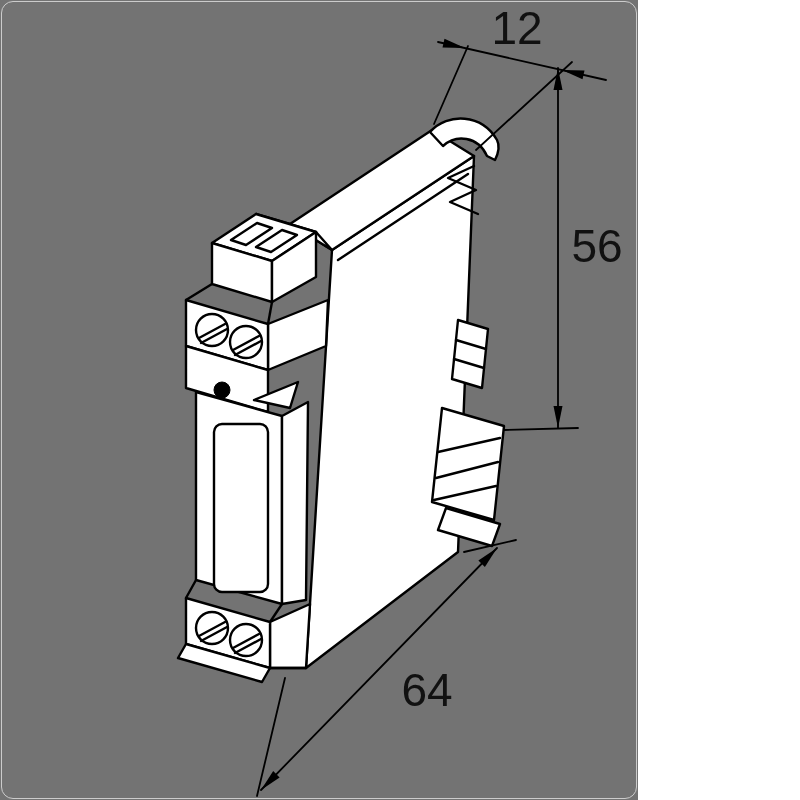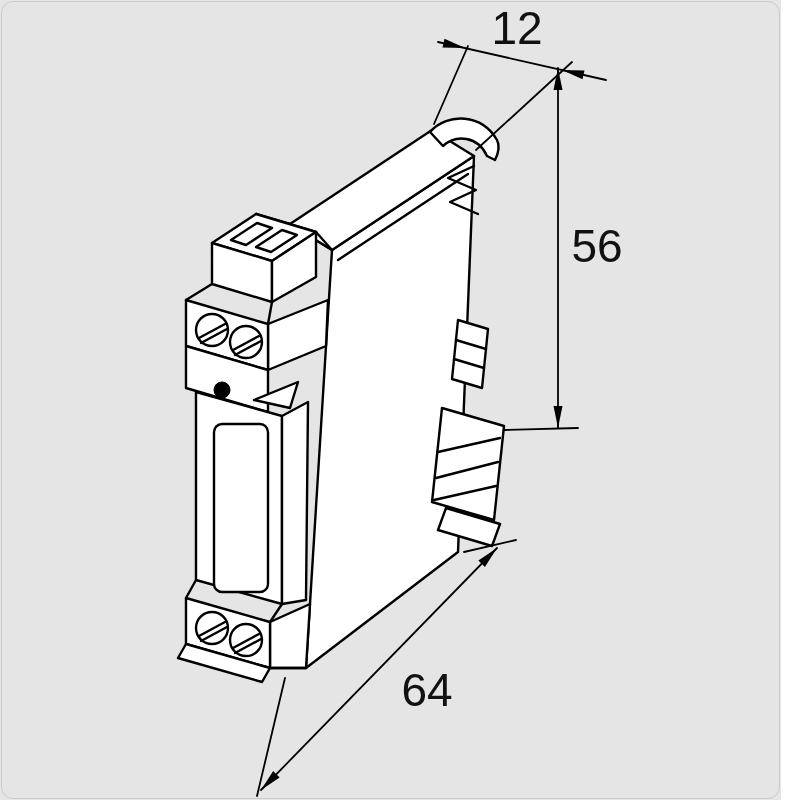--- a/index.html
+++ b/index.html
@@ -5,23 +5,23 @@
   html, body {
     margin: 0;
     padding: 0;
     background: #ffffff;
     width: 800px;
     height: 800px;
     font-family: "Liberation Sans", sans-serif;
   }
   .canvas {
     position: relative;
-    width: 781px;
+    width: 638px;
     height: 800px;
-    background: #e5e5e5;
+    background: #737373;
     overflow: hidden;
     text-decoration: underline;
   }
   .frame {
     position: absolute;
     inset: 1px;
     border: 1px solid #cccccc;
     border-radius: 12px;
     pointer-events: none;
   }

